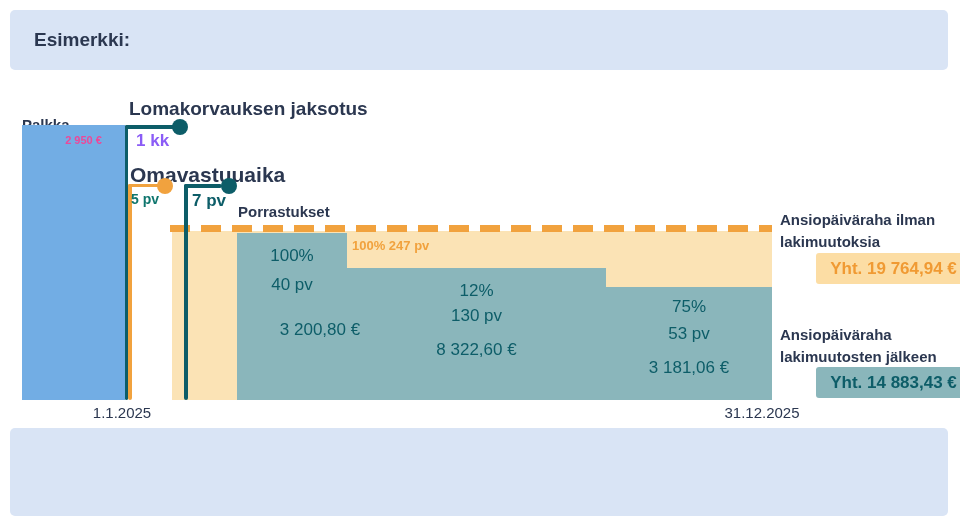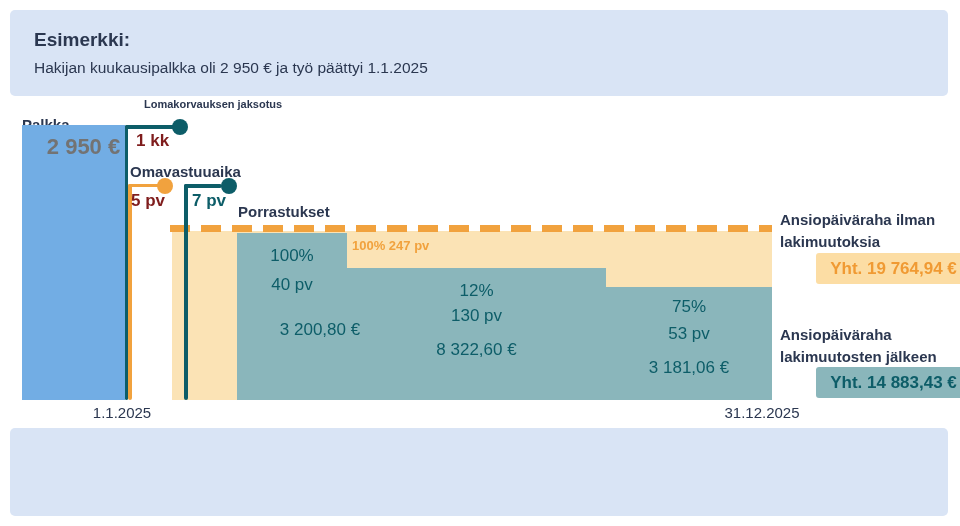--- a/index.html
+++ b/index.html
@@ -8,50 +8,50 @@
     position:relative;
     background:#ffffff;
     font-family:"Liberation Sans", sans-serif;
     color:#2b3750;
     overflow:hidden;
   }
   .abs { position:absolute; }
 
   
   .panel { position:absolute; left:10px; width:938px; background:#d9e4f5; border-radius:5px; }
-  #header-panel { top:10px; height:86px; }
+  #header-panel { top:10px; height:60px; }
   #footer-panel { top:428px; height:88px; }
   #example-title   { left:24px; top:19px;  font-size:19px; font-weight:700; }
   #example-subtitle{ left:24px; top:49px;  font-size:15.5px; }
 
   
   #salary-label { left:22px;  top:116px; font-size:15px; font-weight:700; }
   #salary-bar   { left:22px;  top:125px; width:103px; height:275px; background:#72ade4; }
   #salary-value { left:22px;  top:134px; width:123px; text-align:center;
-                  font-size:22px; font-weight:700; color:#737373; }
+                  font-size:11px; font-weight:700; color:#ec4899; }
 
   
   .vline, .hline { position:absolute; border-radius:2px; }
   .teal-ln  { background:#0d5d68; }
   .orange-ln{ background:#f1a23e; }
   .dot { position:absolute; width:16px; height:16px; border-radius:50%; }
   .dot.teal  { background:#0d5d68; }
   .dot.orange{ background:#f1a23e; }
 
   #holiday-vline { left:124.5px; top:125px; width:3.5px; height:275px; }
   #holiday-hline { left:124.5px; top:125px; width:56px;  height:3.5px; }
   #holiday-dot   { left:172px;   top:119px; }
-  #holiday-label { left:144px;   top:98px;  font-size:11px; font-weight:700; }
-  #holiday-value { left:136px;   top:131px; font-size:17px; font-weight:700; color:#7f1d1d; }
+  #holiday-label { left:129px;   top:98px;  font-size:19px; font-weight:700; }
+  #holiday-value { left:136px;   top:131px; font-size:17px; font-weight:700; color:#8b5cf6; }
 
-  #waiting-label     { left:130px; top:163px; font-size:15px; font-weight:700;text-align:right; }
+  #waiting-label     { left:130px; top:163px; font-size:21px; font-weight:700;text-align:right; }
   #waiting-old-hline { left:128px; top:183.5px; width:33px; height:3.5px; }
   #waiting-old-vline { left:128px; top:183.5px; width:3.5px; height:216.5px; }
   #waiting-old-dot   { left:157px; top:177.5px; }
-  #waiting-old-value { left:131px; top:191px; font-size:17px; font-weight:700; color:#7f1d1d; }
+  #waiting-old-value { left:131px; top:191px; font-size:14px; font-weight:700; color:#0f766e; }
 
   #waiting-new-hline { left:184px; top:184px; width:38px; height:3.5px; }
   #waiting-new-vline { left:184px; top:184px; width:3.5px; height:216px; z-index:6; }
   #waiting-new-dot   { left:221px; top:178px; }
   #waiting-new-value { left:192px; top:191px; font-size:17px; font-weight:700; color:#0d5d68; }
 
   #steps-label { left:238px; top:203px; font-size:15px; font-weight:700; }
 
   
   #baseline-area { left:172px; top:231px; width:600px; height:169px;
@@ -90,21 +90,20 @@
   
   .axis-date { position:absolute; top:404px; width:120px; text-align:center; font-size:15px; }
   #axis-start { left:62px; }
   #axis-end   { left:702px; }
 </style>
 </head>
 <body>
 
 <div class="panel" id="header-panel">
   <div class="abs" id="example-title">Esimerkki:</div>
-  <div class="abs" id="example-subtitle">Hakijan kuukausipalkka oli 2 950 € ja työ päättyi 1.1.2025</div>
 </div>
 
 <div class="abs" id="salary-label">Palkka</div>
 <div class="abs" id="salary-bar"></div>
 <div class="abs" id="salary-value">2 950 €</div>
 
 <div class="abs" id="baseline-area"></div>
 <div class="abs" id="baseline-dash"></div>
 <div class="abs" id="baseline-rate-days">100% 247 pv</div>
 

